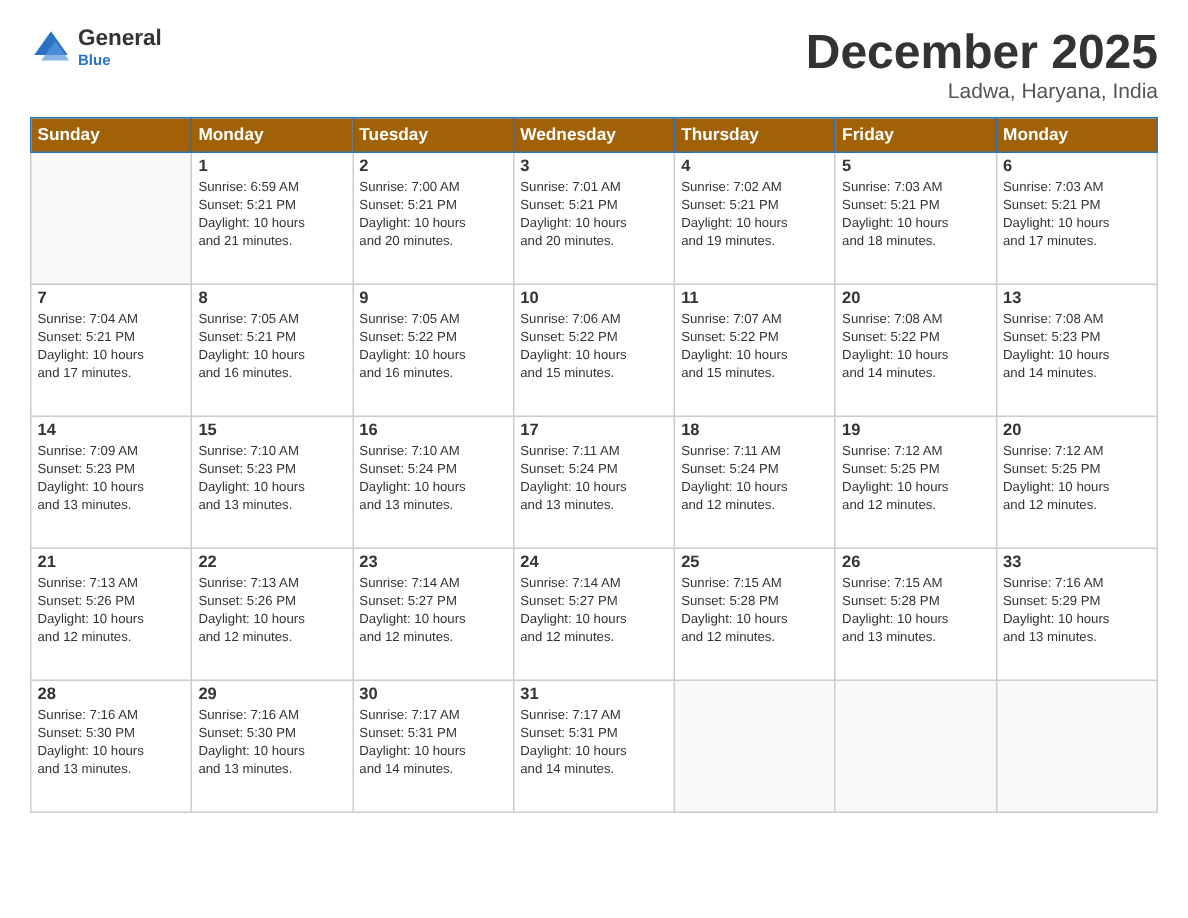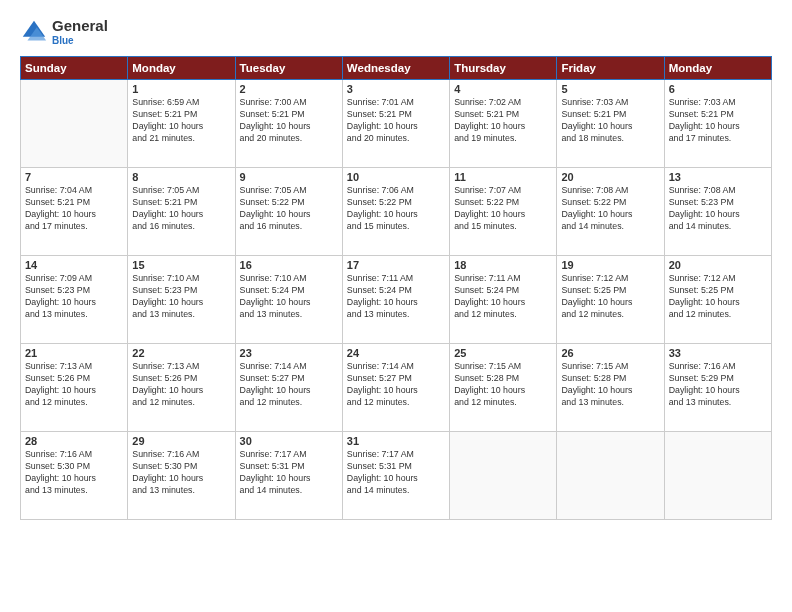--- a/index.html
+++ b/index.html
@@ -62,21 +62,21 @@
       margin-top: 2px;
     }
     .calendar {
       flex: 1;
       border: 1px solid #ccc;
       border-collapse: collapse;
       width: 100%;
       table-layout: fixed;
     }
     .calendar th {
-      background-color: #7f1d1d;
+      background-color: #a16207;
       color: #fff;
       font-size: 11.5px;
       font-weight: bold;
       padding: 5px 4px;
       text-align: left;
       border: 1px solid #2a72c3;
     }
     .calendar td {
       vertical-align: top;
       border: 1px solid #ccc;
@@ -107,20 +107,24 @@
   <div class="header">
     <div class="logo">
       <svg class="logo-icon" viewBox="0 0 30 30">
         <polygon points="15,3 27,20 3,20" fill="#2a72c3"></polygon>
         <polygon points="18,10 28,24 8,24" fill="#5599dd" opacity="0.7"></polygon>
       </svg>
       <div class="logo-text">
         <span class="logo-general">General</span>
         <span class="logo-blue">Blue</span>
       </div>
+    </div>
+    <div class="title-section">
+      <div class="month-title">December 2025</div>
+      <div class="location">Ladwa, Haryana, India</div>
     </div>
   </div>
 
   <table class="calendar">
     <thead>
       <tr>
         <th>Sunday</th>
         <th>Monday</th>
         <th>Tuesday</th>
         <th>Wednesday</th>

